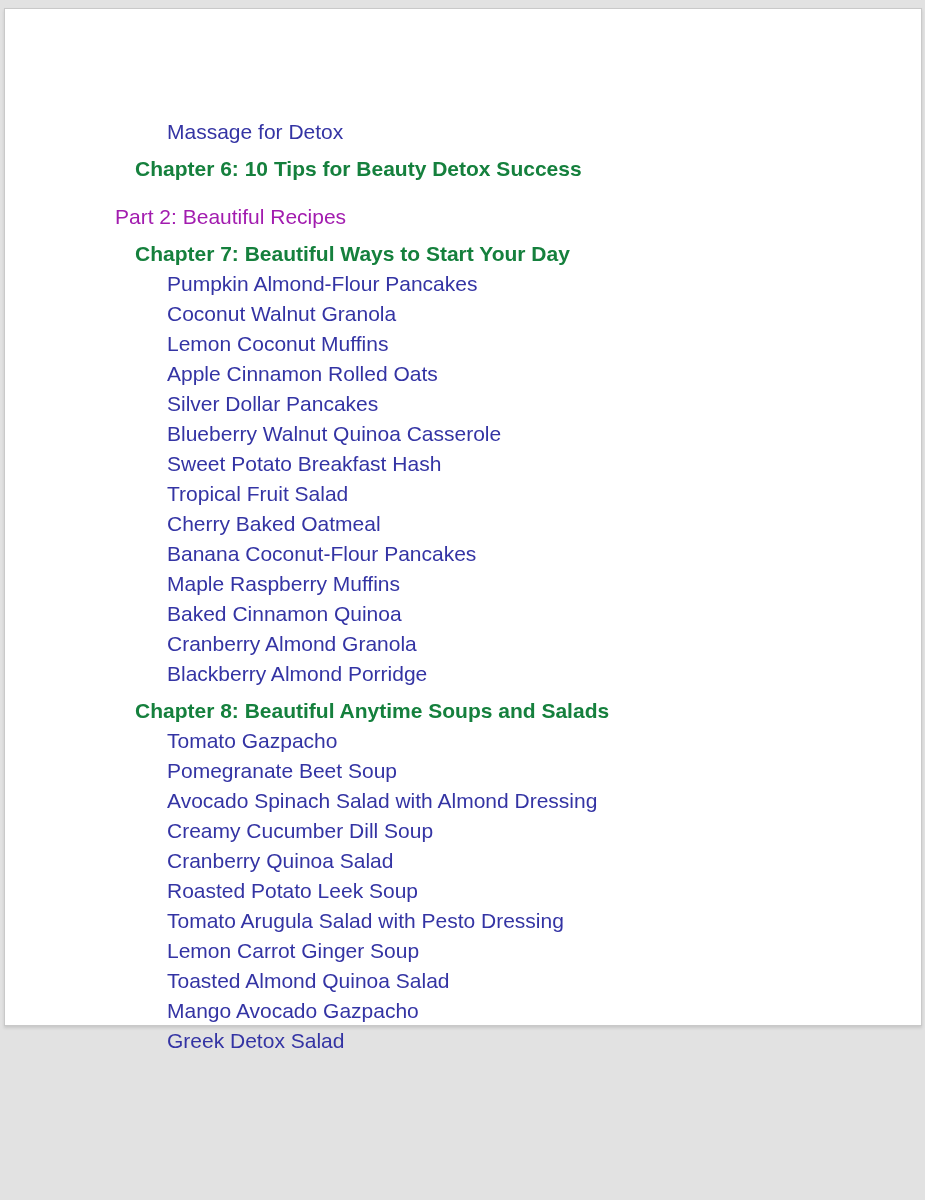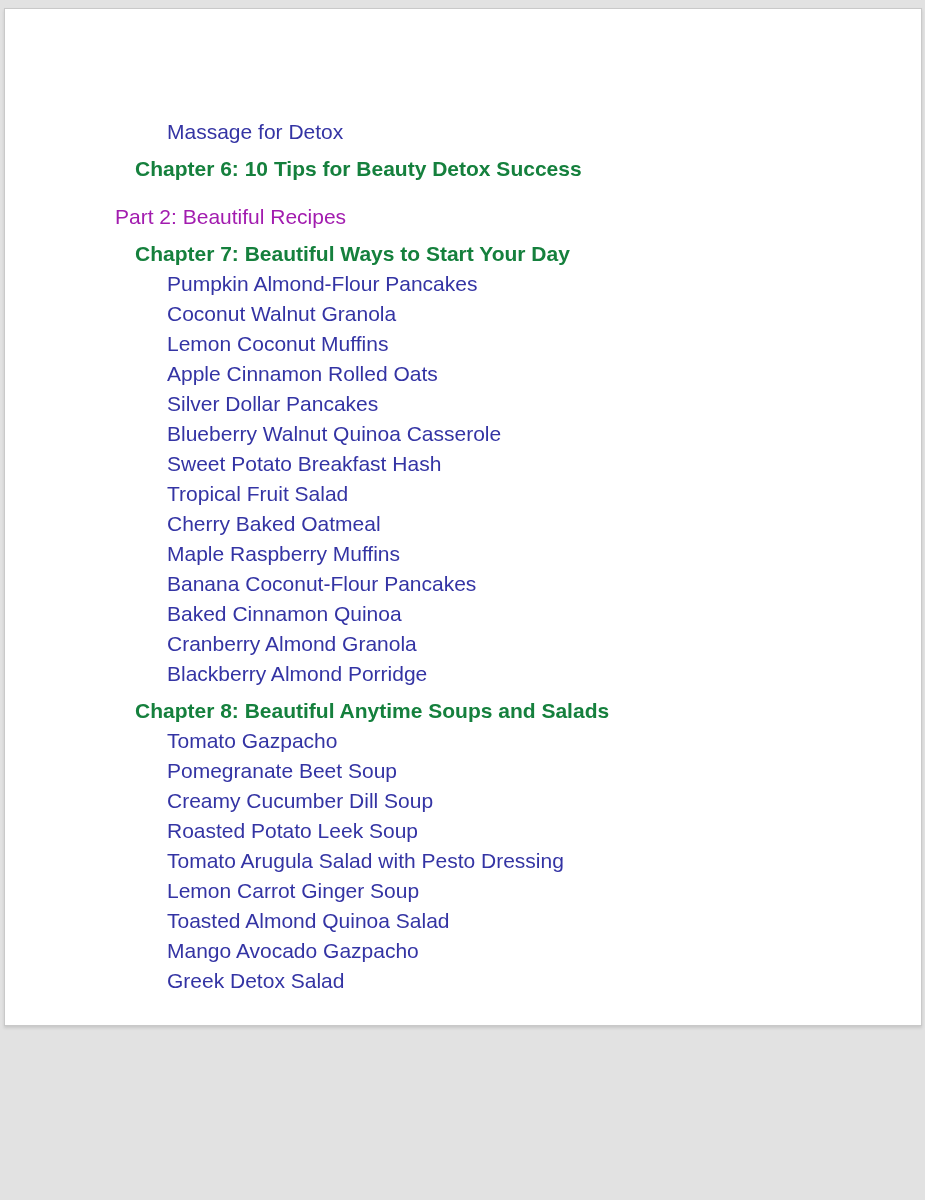--- a/index.html
+++ b/index.html
@@ -66,29 +66,31 @@
         <div class="entry chapter">Chapter 7: Beautiful Ways to Start Your Day</div>
         <div class="entry item">Pumpkin Almond-Flour Pancakes</div>
         <div class="entry item">Coconut Walnut Granola</div>
         <div class="entry item">Lemon Coconut Muffins</div>
         <div class="entry item">Apple Cinnamon Rolled Oats</div>
         <div class="entry item">Silver Dollar Pancakes</div>
         <div class="entry item">Blueberry Walnut Quinoa Casserole</div>
         <div class="entry item">Sweet Potato Breakfast Hash</div>
         <div class="entry item">Tropical Fruit Salad</div>
         <div class="entry item">Cherry Baked Oatmeal</div>
+        <div class="entry item">Banana Coconut-Flour Pancakes</div>
         <div class="entry item">Maple Raspberry Muffins</div>
-        <div class="entry item">Banana Coconut-Flour Pancakes</div>
         <div class="entry item">Baked Cinnamon Quinoa</div>
         <div class="entry item">Cranberry Almond Granola</div>
         <div class="entry item">Blackberry Almond Porridge</div>
         <div class="entry chapter">Chapter 8: Beautiful Anytime Soups and Salads</div>
         <div class="entry item">Tomato Gazpacho</div>
         <div class="entry item">Pomegranate Beet Soup</div>
+        <div class="entry item">Avocado Spinach Salad with Almond Dressing</div>
         <div class="entry item">Creamy Cucumber Dill Soup</div>
+        <div class="entry item">Cranberry Quinoa Salad</div>
         <div class="entry item">Roasted Potato Leek Soup</div>
         <div class="entry item">Tomato Arugula Salad with Pesto Dressing</div>
         <div class="entry item">Lemon Carrot Ginger Soup</div>
         <div class="entry item">Toasted Almond Quinoa Salad</div>
         <div class="entry item">Mango Avocado Gazpacho</div>
         <div class="entry item">Greek Detox Salad</div>
       </div>
   </div>
 </div>
 

